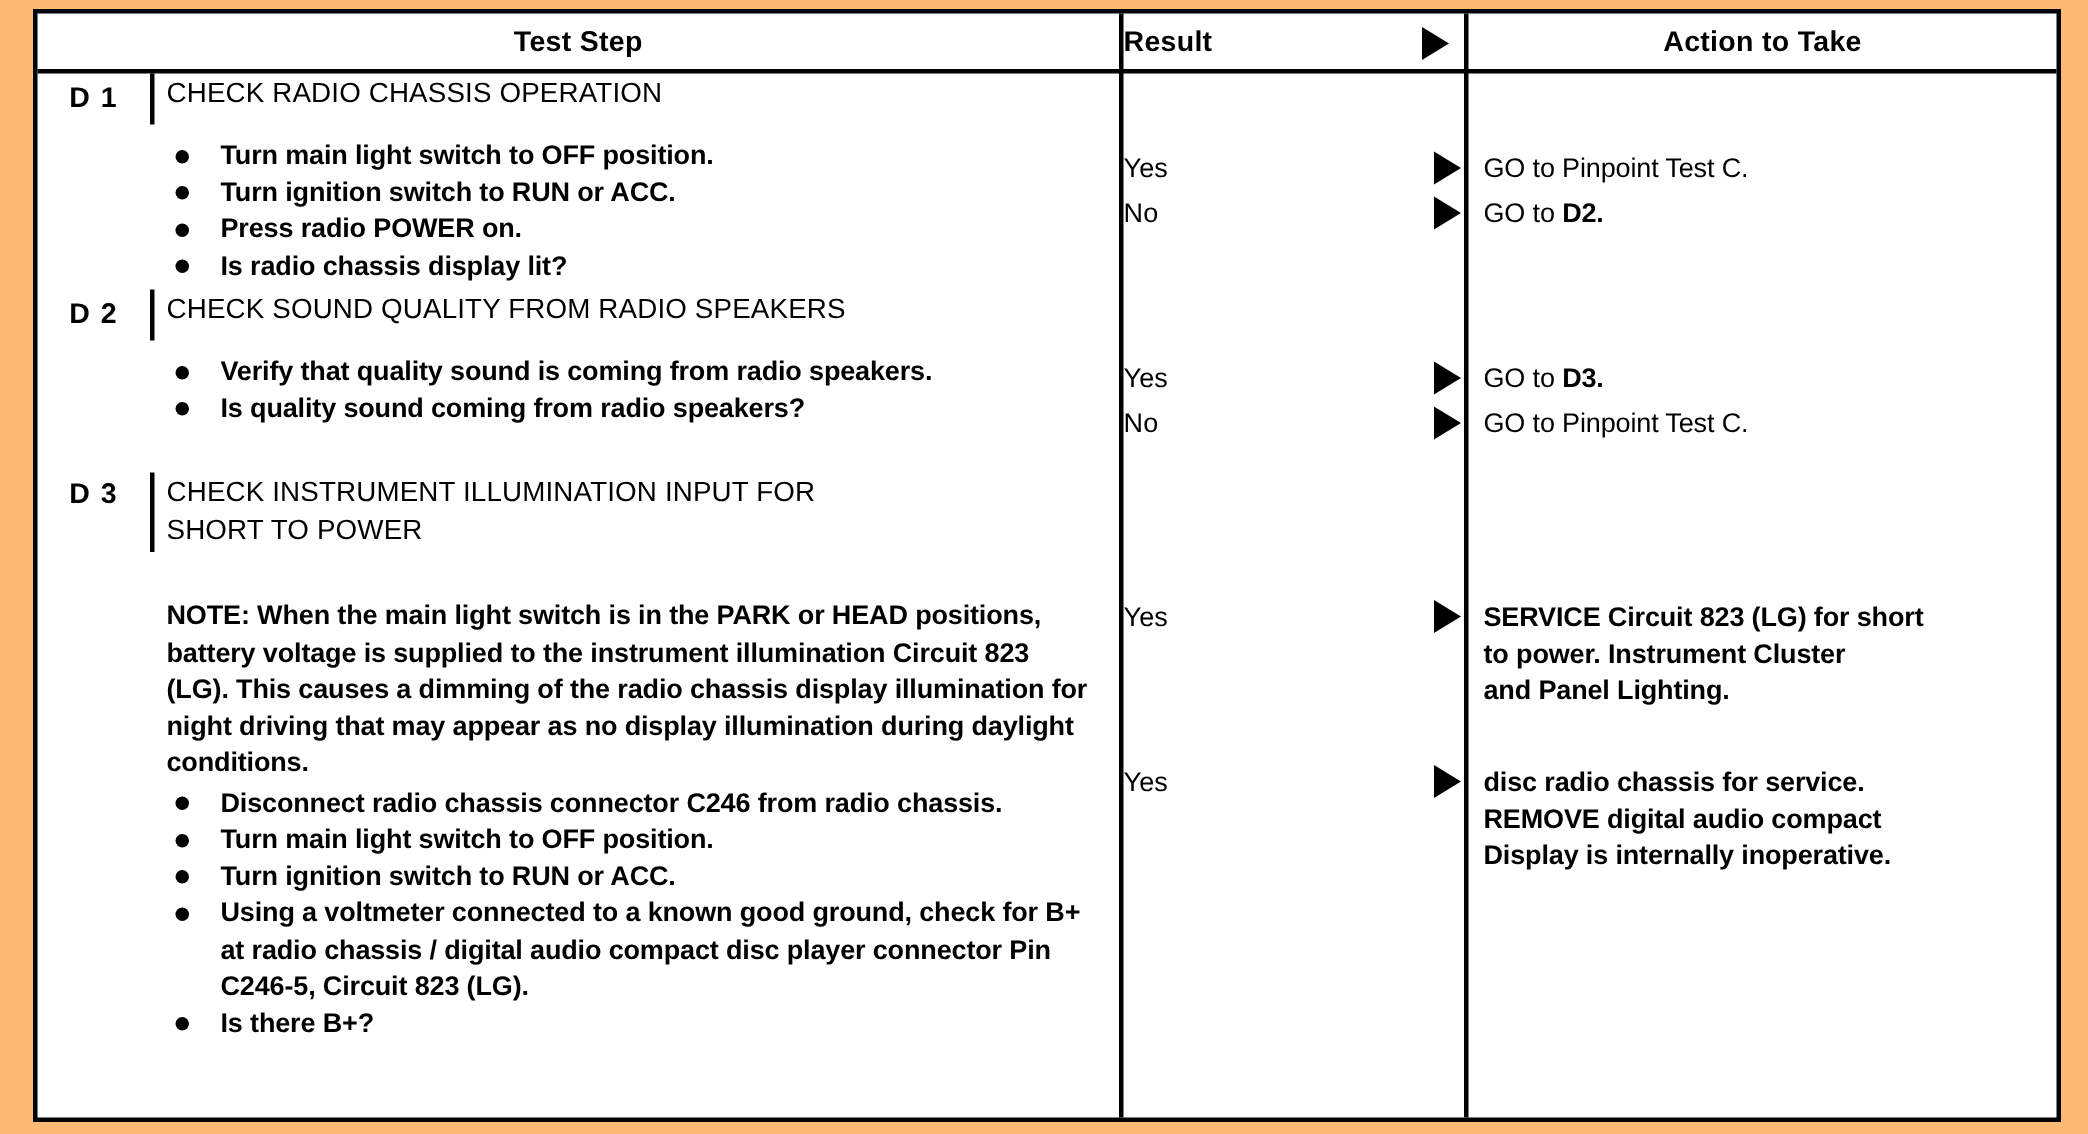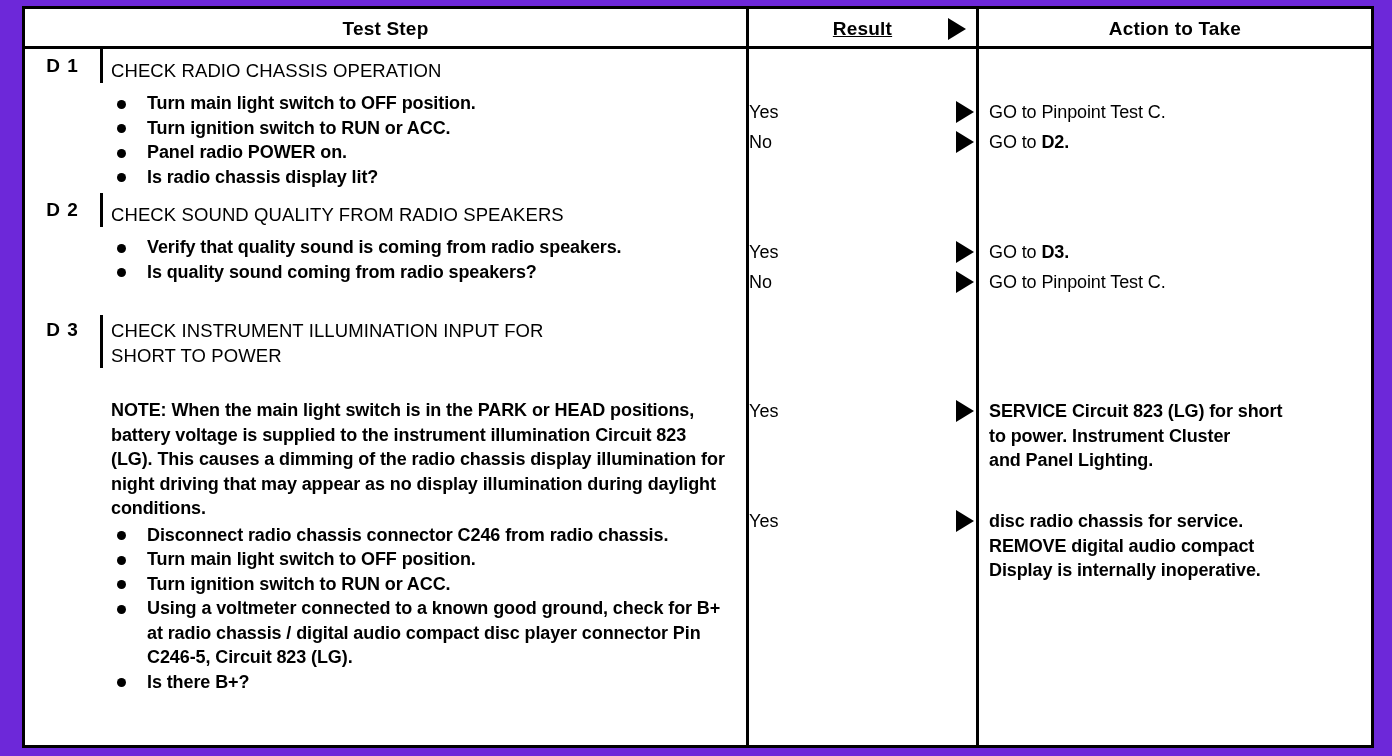--- a/index.html
+++ b/index.html
@@ -13,21 +13,21 @@
     height: 756px;
     font-family: "Liberation Sans", sans-serif;
     color: #000000;
     overflow: hidden;
   }
 
   .sheet {
     position: relative;
     width: 1392px;
     height: 756px;
-    background: #6d28d9;
+    background: #fdba74;
   }
 
   
   .diag-table {
     position: absolute;
     left: 22px;
     top: 6px;
     width: 1352px;
     height: 742px;
     border: 3px solid #000;
@@ -79,22 +79,20 @@
   .hdr-teststep { left: 0;     width: 721px; }
   .hdr-result   { left: 724px; width: 227px; }
   .hdr-action   { left: 954px; width: 392px; }
 
   .hdr-result-inner {
     position: relative;
     width: 100%;
     height: 100%;
     display: flex;
     align-items: center;
-    justify-content: center;
-    text-decoration: underline;
   }
   .hdr-result-inner .arrow {
     position: absolute;
     right: 10px;
     top: 50%;
     transform: translateY(-50%);
   }
 
   
   .arrow {
@@ -132,21 +130,21 @@
     background: #000;
   }
   .steptitle {
     position: absolute;
     left: 86px;
     top: 0;
     width: 630px;
     height: 100%;
     display: flex;
     flex-direction: column;
-    justify-content: flex-end;
+    justify-content: flex-start;
     font-size: 18.5px;
     line-height: 25px;
     letter-spacing: 0.1px;
   }
 
   
   .bodyband {
     position: absolute;
     left: 0; right: 0;
     box-sizing: border-box;
@@ -272,21 +270,21 @@
         <div>CHECK RADIO CHASSIS OPERATION</div>
       </div>
       <div class="hline-bottom"></div>
     </div>
 
     <div class="bodyband" style="top:74px; height:110px;">
       <div class="teststep-body">
         <ul class="steps">
           <li><span class="bullet"></span><span>Turn main light switch to OFF position.</span></li>
           <li><span class="bullet"></span><span>Turn ignition switch to RUN or ACC.</span></li>
-          <li><span class="bullet"></span><span>Panel radio POWER on.</span></li>
+          <li><span class="bullet"></span><span>Press radio POWER on.</span></li>
           <li><span class="bullet"></span><span>Is radio chassis display lit?</span></li>
         </ul>
       </div>
 
       <div class="result-col">
         <div class="result-line" style="top:16px;">
           <span class="rlabel">Yes</span>
           <span class="arrow"></span>
         </div>
         <div class="result-line" style="top:46px;">

